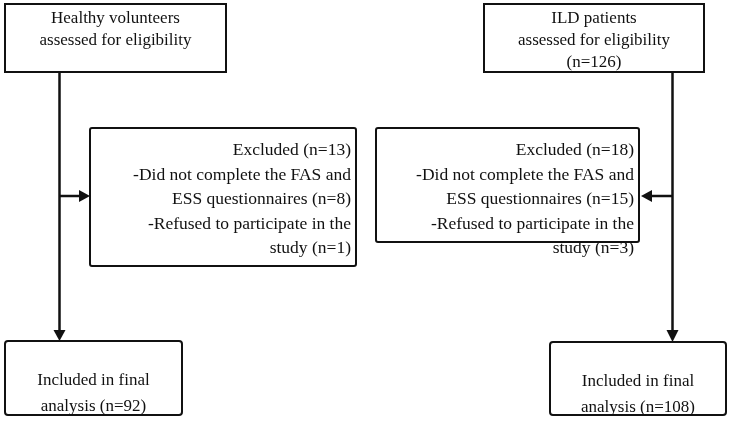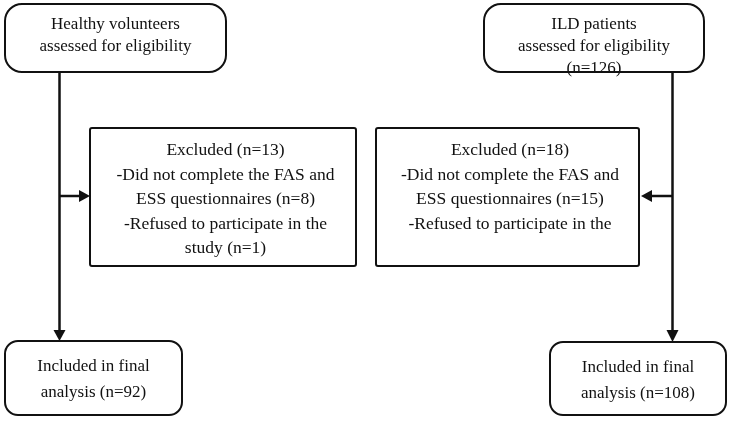--- a/index.html
+++ b/index.html
@@ -34,41 +34,41 @@
   .box {
     position: absolute;
     box-sizing: border-box;
     border: 2.5px solid #111111;
     background: #ffffff;
   }
   .box.centered {
     text-align: center;
   }
   .top-box {
-    border-radius: 18px;
+    border-radius: 0;
     font-size: 17px;
     line-height: 22px;
-    padding-top: 8px;
+    padding-top: 2px;
   }
   .top-box.left-pos  { left: 4px;   top: 3px; width: 223px; height: 70px; }
   .top-box.right-pos { left: 483px; top: 3px; width: 222px; height: 70px; }
   .excluded-box {
     border-radius: 3px;
     font-size: 17.5px;
     line-height: 24.5px;
     padding: 8px 4px 9px 9px;
-    text-align: center;
+    text-align: right;
   }
   .excluded-box.left-pos  { left: 89px;  top: 127px; width: 268px; height: 140px; }
-  .excluded-box.right-pos { left: 375px; top: 127px; width: 265px; height: 140px; }
+  .excluded-box.right-pos { left: 375px; top: 127px; width: 265px; height: 116px; }
   .bottom-box {
-    border-radius: 14px;
+    border-radius: 4px;
     font-size: 17px;
     line-height: 26px;
-    padding-top: 11px;
+    padding-top: 25px;
   }
   .bottom-box.left-pos  { left: 4px;   top: 340px; width: 179px; height: 76px; }
   .bottom-box.right-pos { left: 549px; top: 341px; width: 178px; height: 75px; }
   .line { display: block; }
 </style>
 </head>
 <body>
 
 <div class="figure">
 
@@ -112,20 +112,21 @@
     <span class="line">ESS questionnaires (n=8)</span>
     <span class="line">-Refused to participate in the</span>
     <span class="line">study (n=1)</span>
   </div>
 
   <div class="box excluded-box right-pos">
     <span class="line">Excluded (n=18)</span>
     <span class="line">-Did not complete the FAS and</span>
     <span class="line">ESS questionnaires (n=15)</span>
     <span class="line">-Refused to participate in the</span>
+    <span class="line">study (n=3)</span>
   </div>
 
   <div class="box bottom-box left-pos centered">
     <span class="line">Included in final</span>
     <span class="line">analysis (n=92)</span>
   </div>
 
   <div class="box bottom-box right-pos centered">
     <span class="line">Included in final</span>
     <span class="line">analysis (n=108)</span>

